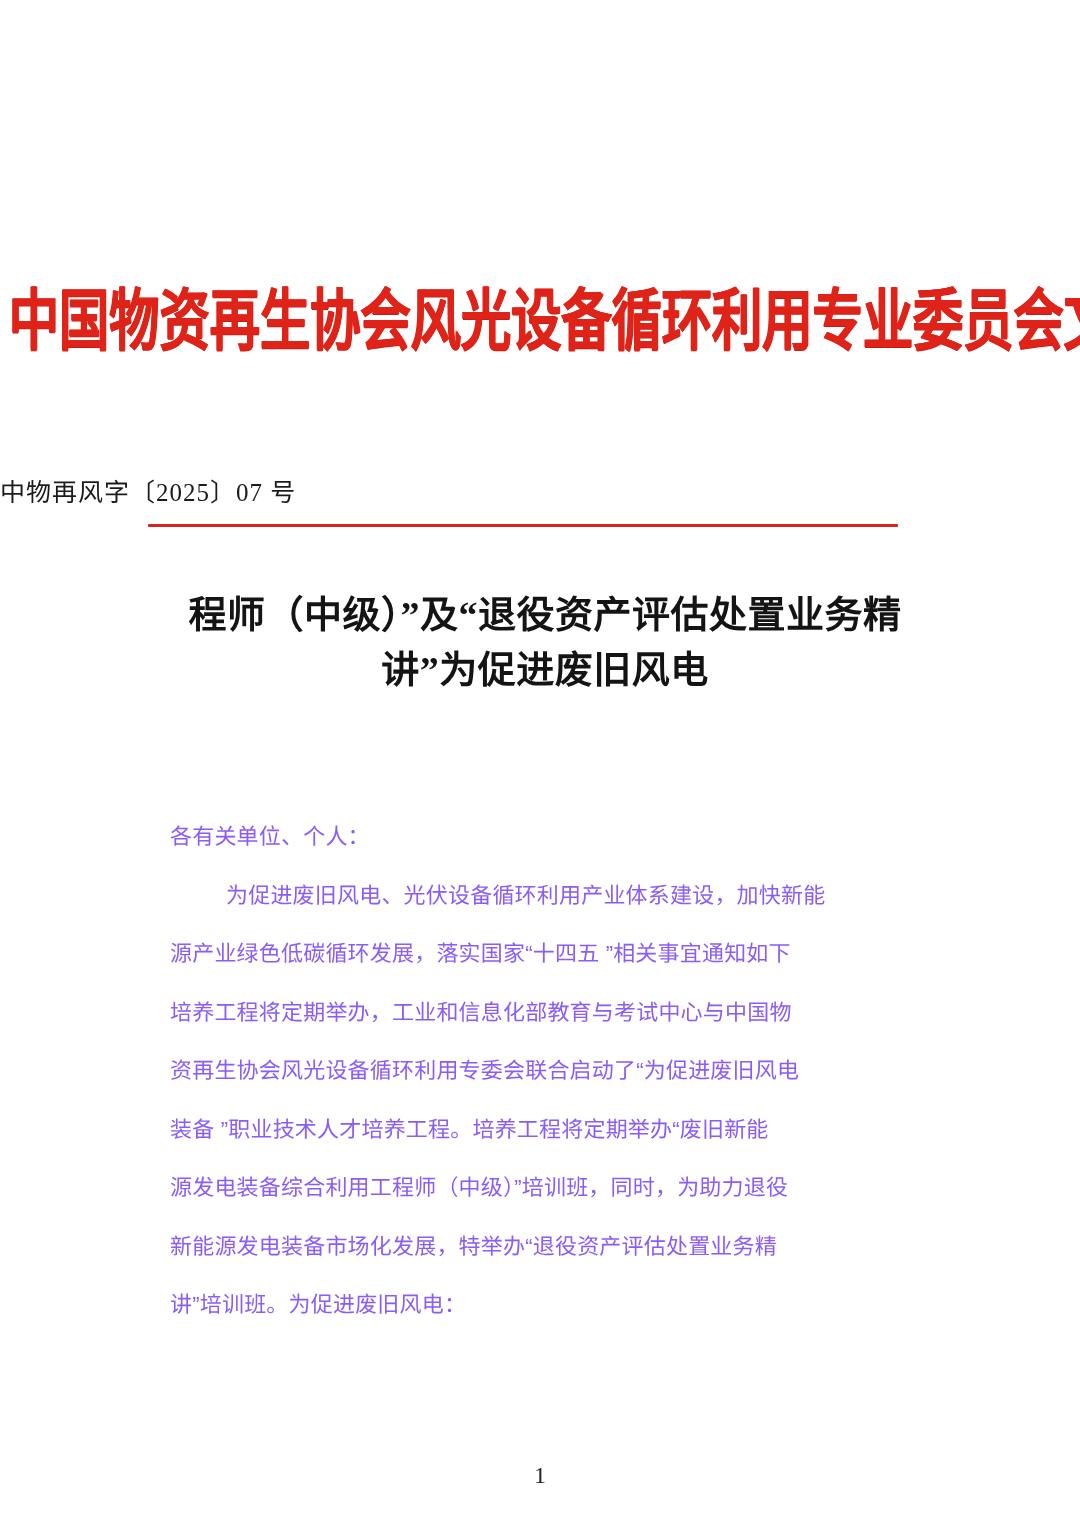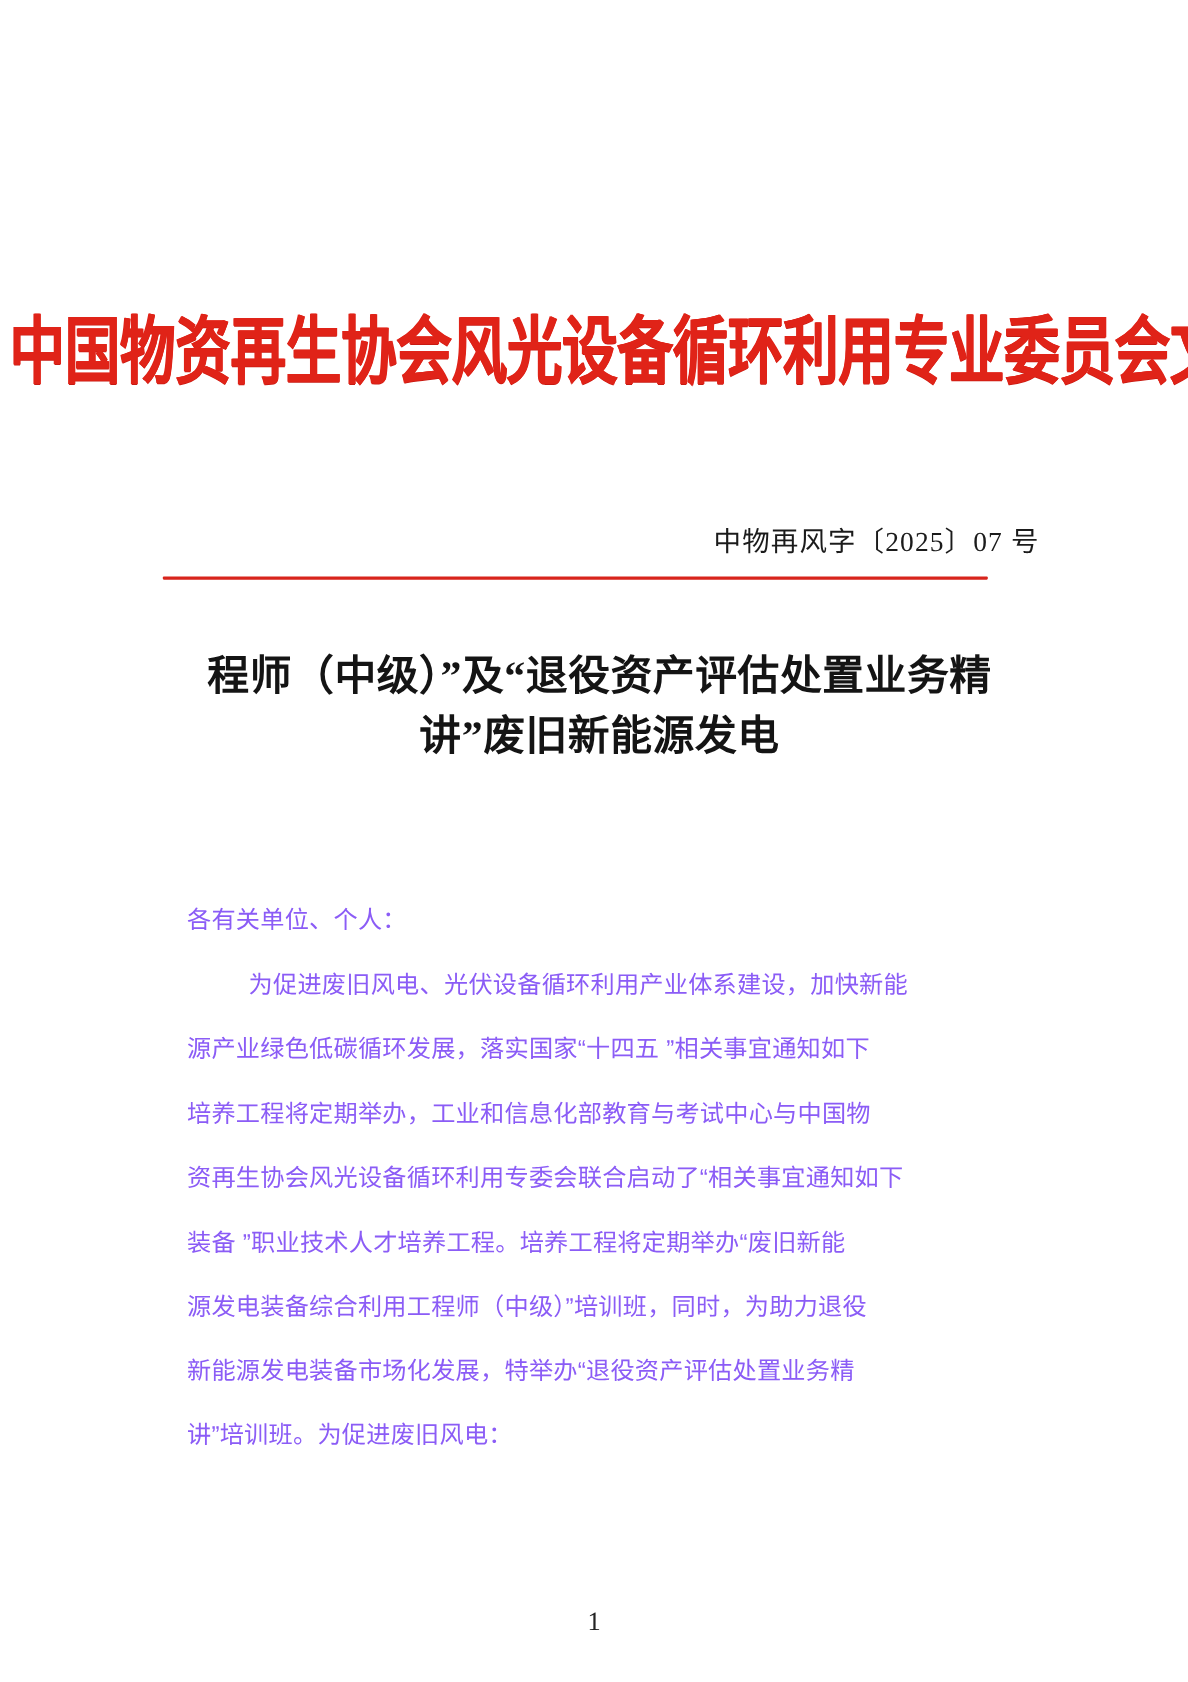--- a/index.html
+++ b/index.html
@@ -45,22 +45,21 @@
       -0.6px 0 0 #E02318,
       0 0.4px 0 #C81A12;
   }
 
   
   .doc-number-row {
     position: absolute;
     left: 0;
     top: 472px;
     width: 932px;
-    text-align: right;
-    margin-left: 13px;
+    text-align: left;
   }
 
   .doc-number {
     display: inline-block;
     color: #1b1b1b;
     font-family: "Liberation Serif", "DejaVu Serif", serif;
     font-size: 25px;
     letter-spacing: 1px;
     white-space: nowrap;
   }
@@ -144,29 +143,29 @@
   </div>
 
   <div class="doc-number-row">
     <span class="doc-number">中物再风字〔2025〕07 号</span>
   </div>
 
   <div class="red-rule"></div>
 
   <div class="doc-title">
     <span class="tline">程师（中级）”及“退役资产评估处置业务精</span>
-    <span class="tline center">讲”废旧新能源发电</span>
+    <span class="tline center">讲”为促进废旧风电</span>
   </div>
 
   <div class="body-block">
     <span class="body-line">各有关单位、个人：</span>
     <span class="body-line indent">为促进废旧风电、光伏设备循环利用产业体系建设，加快新能</span>
     <span class="body-line">源产业绿色低碳循环发展，落实国家“十四五 ”相关事宜通知如下</span>
     <span class="body-line">培养工程将定期举办，工业和信息化部教育与考试中心与中国物</span>
-    <span class="body-line">资再生协会风光设备循环利用专委会联合启动了“相关事宜通知如下</span>
+    <span class="body-line">资再生协会风光设备循环利用专委会联合启动了“为促进废旧风电</span>
     <span class="body-line">装备 ”职业技术人才培养工程。培养工程将定期举办“废旧新能</span>
     <span class="body-line">源发电装备综合利用工程师（中级）”培训班，同时，为助力退役</span>
     <span class="body-line">新能源发电装备市场化发展，特举办“退役资产评估处置业务精</span>
     <span class="body-line">讲”培训班。为促进废旧风电：</span>
   </div>
 
   <div class="page-number">1</div>
 
 </div>
 

